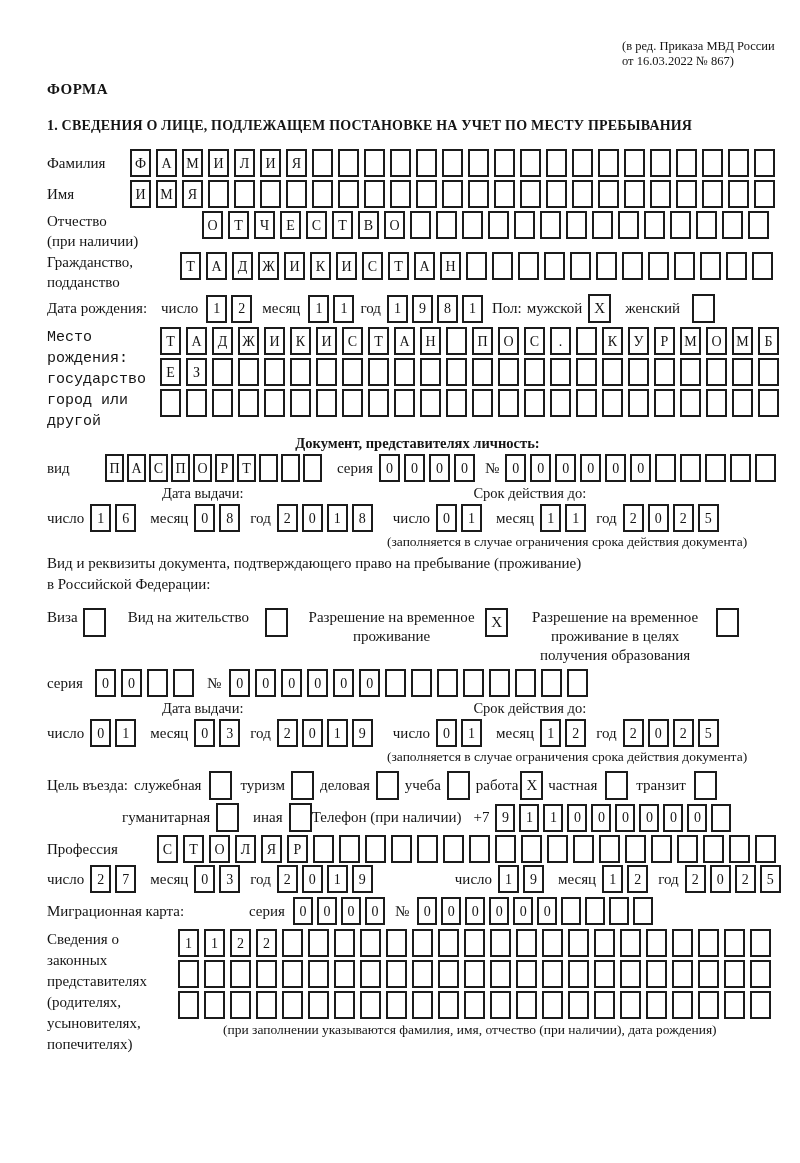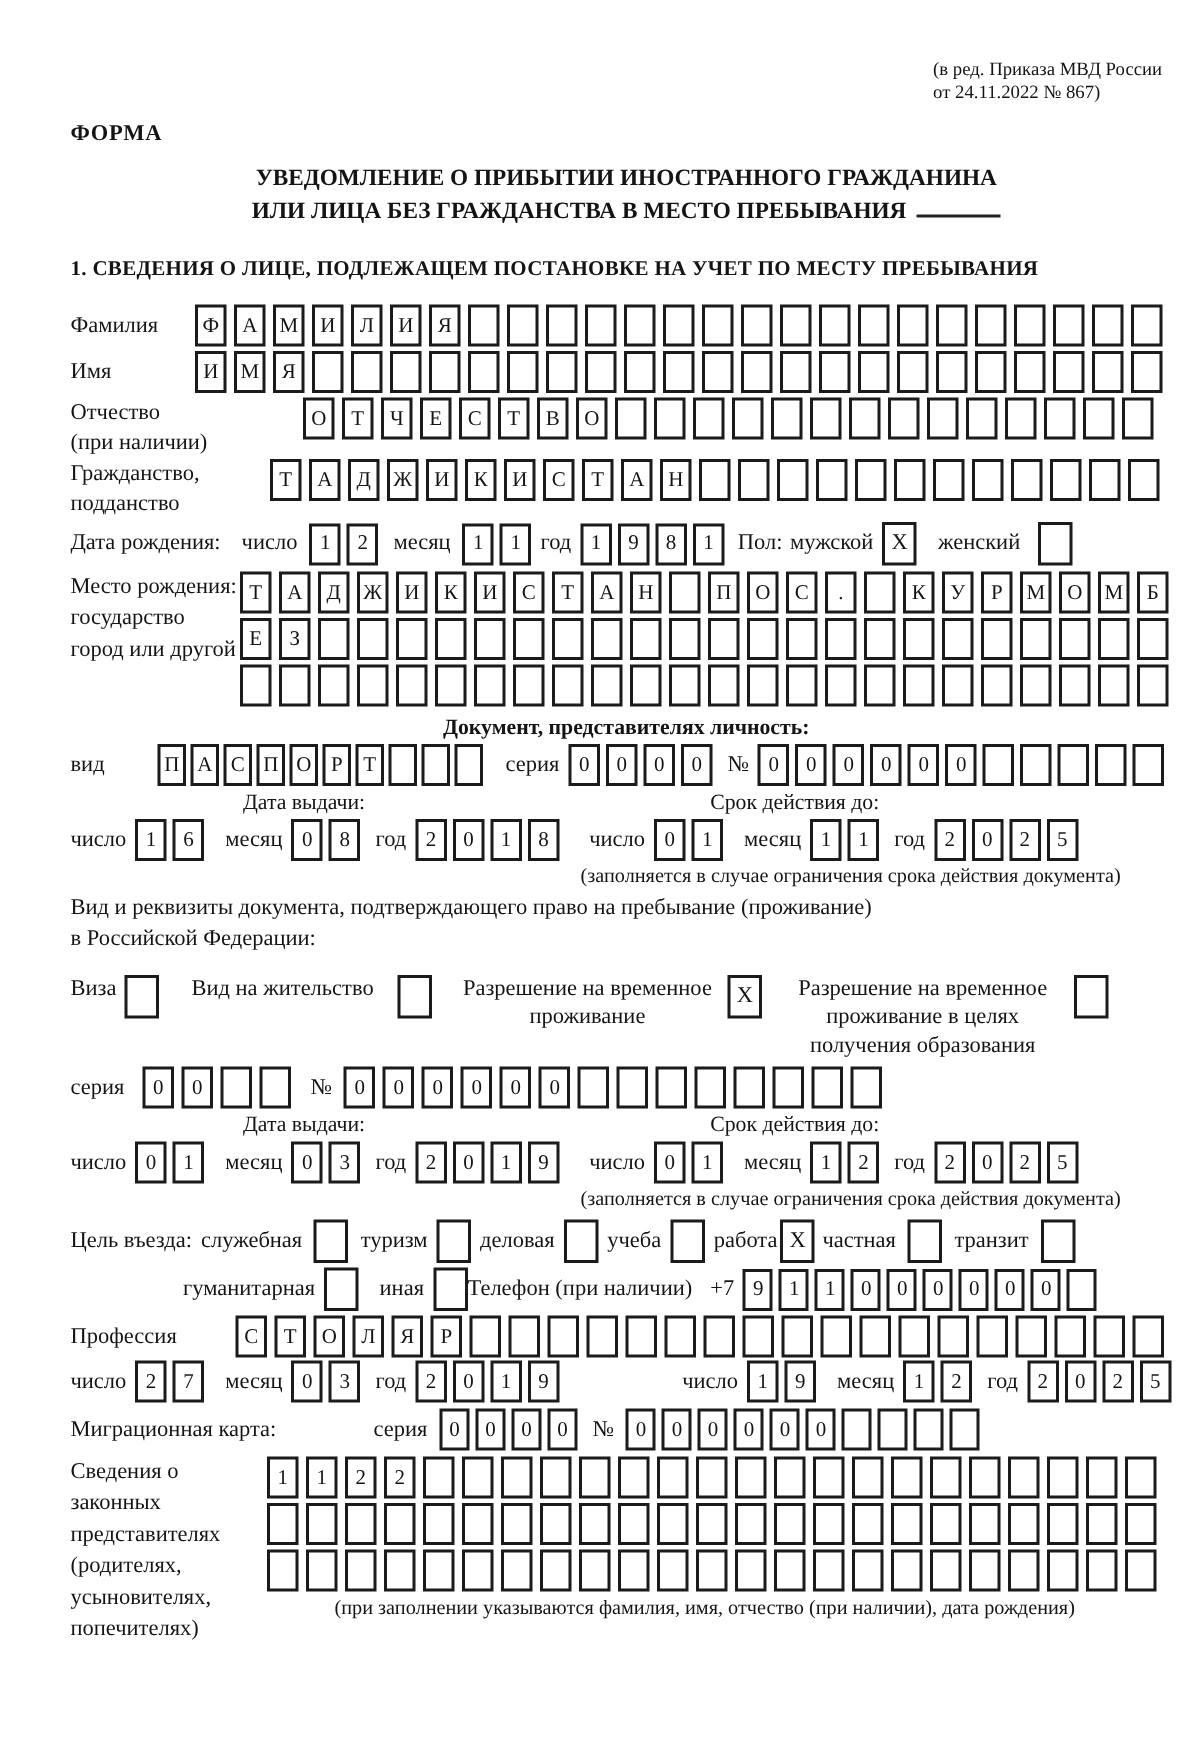--- a/index.html
+++ b/index.html
@@ -51,28 +51,24 @@
   .rowstack > .cells{margin-bottom:3px;}
   .bottom-note{font-size:13.5px;margin-top:3px;margin-left:135px;}
 </style>
 </head>
 <body>
 
 <div class="page">
 
   <div class="edition">
     <div>(в ред. Приказа МВД России</div>
-    <div>от 24.11.2022 № 867)</div>
+    <div>от 16.03.2022 № 867)</div>
   </div>
   <div class="forma">ФОРМА</div>
 
-  <div class="title">
-    <div>УВЕДОМЛЕНИЕ О ПРИБЫТИИ ИНОСТРАННОГО ГРАЖДАНИНА</div>
-    <div><span>ИЛИ ЛИЦА БЕЗ ГРАЖДАНСТВА В МЕСТО ПРЕБЫВАНИЯ</span><span class="underline"></span></div>
-  </div>
 
   <div class="sec-heading">1. СВЕДЕНИЯ О ЛИЦЕ, ПОДЛЕЖАЩЕМ ПОСТАНОВКЕ НА УЧЕТ ПО МЕСТУ ПРЕБЫВАНИЯ</div>
 
   <div class="frow" style="margin-top:15px;">
     <span class="lbl" style="width:83px;">Фамилия</span>
     <span class="cells">
         <span class="cell">Ф</span>
         <span class="cell">А</span>
         <span class="cell">М</span>
         <span class="cell">И</span>
@@ -214,21 +210,21 @@
         <span class="cell">1</span>
       </span>
     <span class="lbl gap5">Пол:</span>
     <span class="lbl gap5">мужской</span>
     <span class="chk gap6">X</span>
     <span class="lbl gap14">женский</span>
     <span class="chk gap12"></span>
   </div>
 
   <div class="frow top mt4">
-    <span class="lblcol" style="width:113px;line-height:21px;">
+    <span class="lblcol" style="width:113px;line-height:21px;font-family:Liberation Mono, monospace;">
       <div>Место рождения:</div>
       <div>государство</div>
       <div>город или другой</div>
     </span>
     <span class="rowstack">
       <span class="cells">
           <span class="cell">Т</span>
           <span class="cell">А</span>
           <span class="cell">Д</span>
           <span class="cell">Ж</span>

